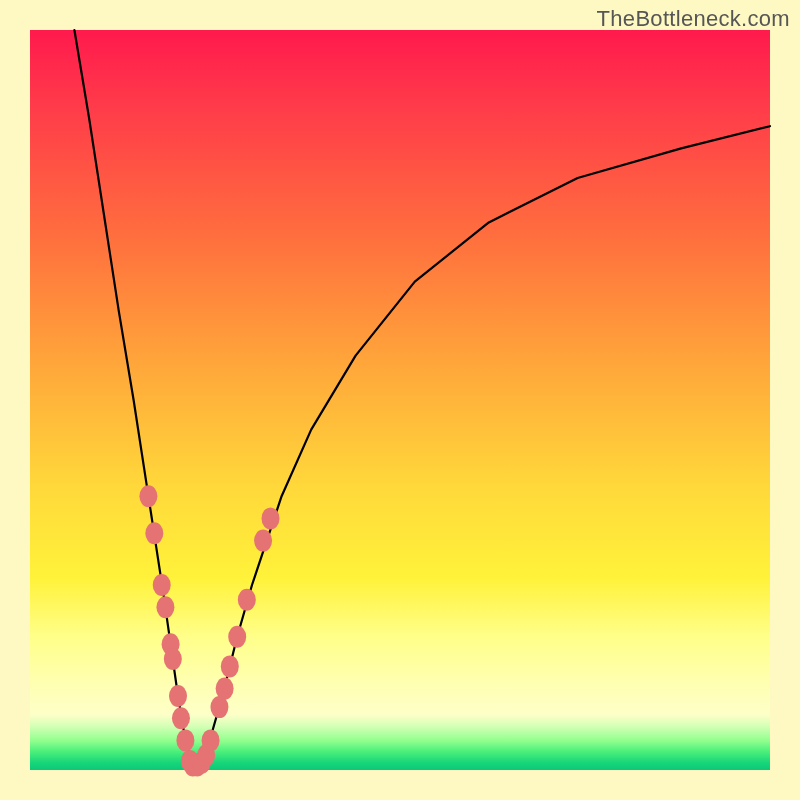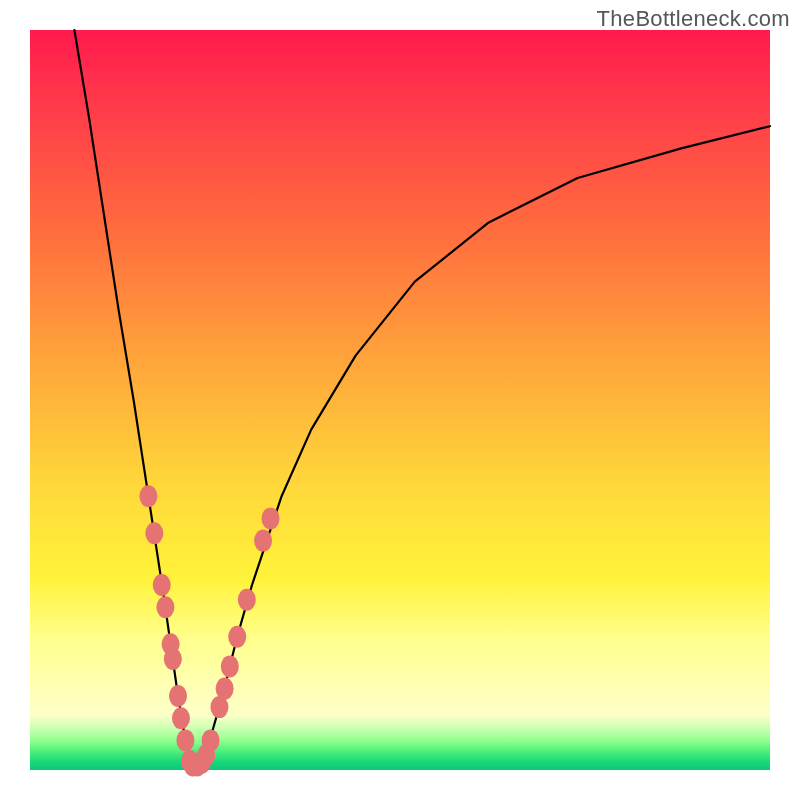--- a/index.html
+++ b/index.html
@@ -8,21 +8,21 @@
     width: 800px;
     height: 800px;
     overflow: hidden;
     background: #000;
     font-family: Arial, Helvetica, sans-serif;
   }
   .frame {
     position: absolute;
     left: 0; top: 0;
     width: 800px; height: 800px;
-    background: #ffffff;
+    background: #fef9c3;
   }
   .plot-area {
     position: absolute;
     left: 30px;
     top: 30px;
     width: 740px;
     height: 740px;
     
     background: linear-gradient(
       to bottom,

